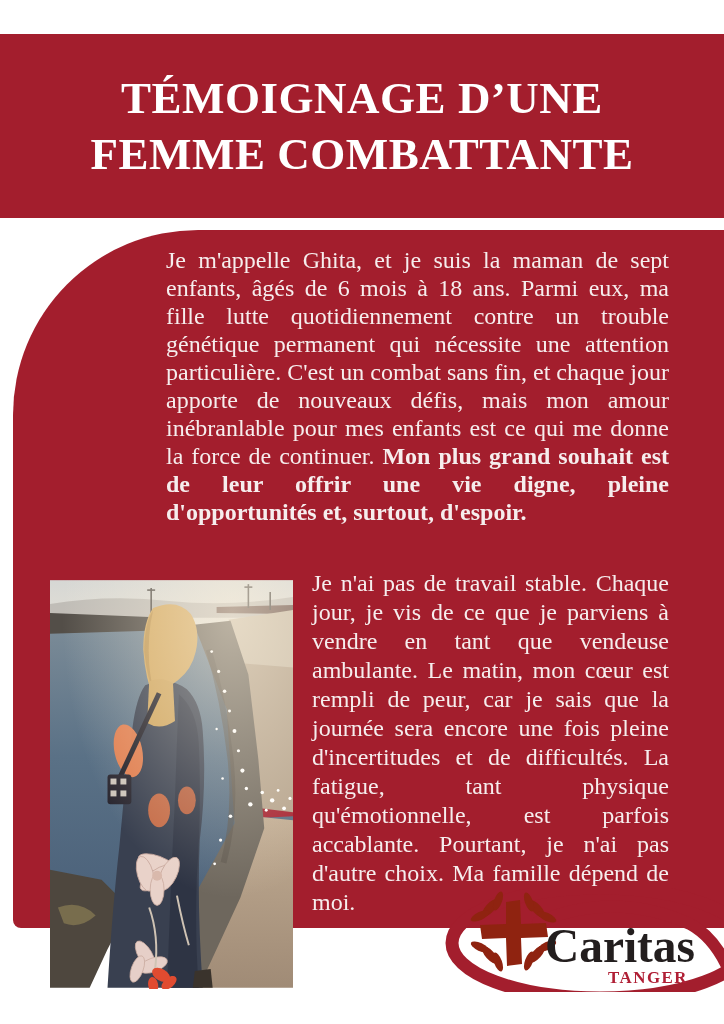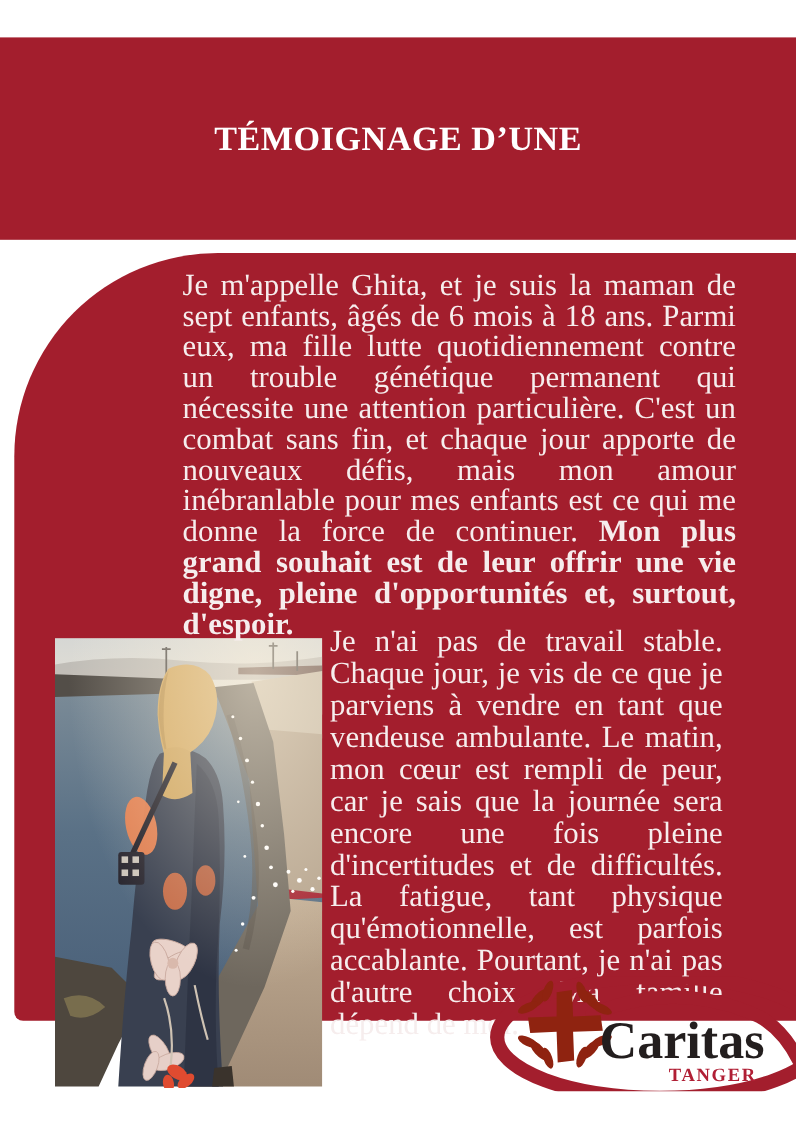--- a/index.html
+++ b/index.html
@@ -14,52 +14,53 @@
   .page{
     position:relative;width:724px;height:1024px;background:#ffffff;
     overflow:hidden;font-family:"Liberation Serif","DejaVu Serif",serif;
   }
   .header-band{
     position:absolute;left:0;top:34px;width:724px;height:184px;
     background:var(--primary-red);
     display:flex;flex-direction:column;align-items:center;justify-content:center;
   }
   .page-title{
-    color:#ffffff;font-weight:bold;font-size:31px;line-height:56px;
+    color:#ffffff;font-weight:bold;font-size:45px;line-height:56px;
     text-align:center;letter-spacing:0.5px;white-space:nowrap;
   }
   .body-shape{
     position:absolute;left:13px;top:230px;width:711px;height:698px;
     background:var(--primary-red);
     border-radius:185px 0 0 8px;
   }
   .para{
-    position:absolute;color:var(--body-text);font-size:28px;
+    position:absolute;color:var(--body-text);font-size:24px;
     text-align:justify;z-index:3;
   }
   .para b{font-weight:bold;}
   .para-1{left:166px;top:246px;width:503px;line-height:28px;}
-  .para-2{left:300px;top:569px;width:357px;line-height:29px;}
+  .para-2{left:312px;top:569px;width:357px;line-height:29px;}
   .photo{
     position:absolute;left:50px;top:579px;width:243px;height:410px;z-index:2;
     line-height:0;
   }
   .logo-block{
     position:absolute;left:410px;top:888px;width:314px;height:104px;z-index:4;
     line-height:0;
   }
 </style>
 </head>
 <body>
 
 <div class="page">
 
   <div class="header-band">
     <div class="page-title">
       <div>TÉMOIGNAGE D’UNE</div>
+      <div>FEMME COMBATTANTE</div>
     </div>
   </div>
 
   <div class="body-shape"></div>
 
   <p class="para para-1"><span>Je m'appelle Ghita, et je suis la maman de sept enfants, âgés de 6 mois à 18 ans. Parmi eux, ma fille lutte quotidiennement contre un trouble génétique permanent qui nécessite une attention particulière. C'est un combat sans fin, et chaque jour apporte de nouveaux défis, mais mon amour inébranlable pour mes enfants est ce qui me donne la force de continuer. </span><b>Mon plus grand souhait est de leur offrir une vie digne, pleine d'opportunités et, surtout, d'espoir.</b></p>
 
   <div class="photo">
     <svg width="243" height="410" viewBox="0 0 245 411" xmlns="http://www.w3.org/2000/svg">
       <defs>

